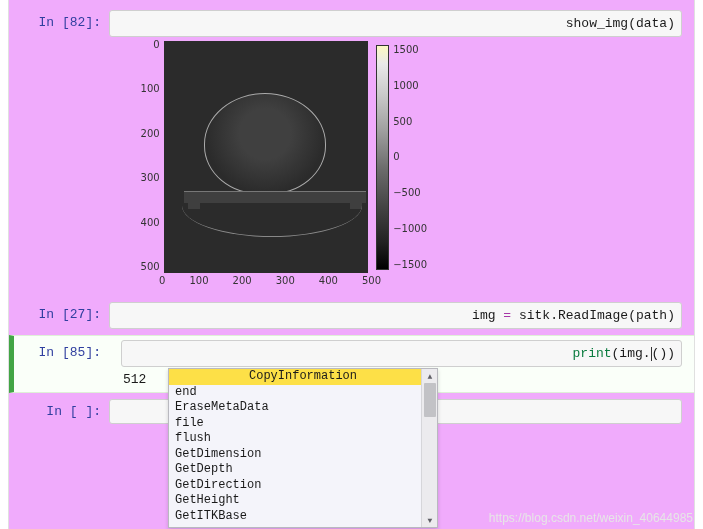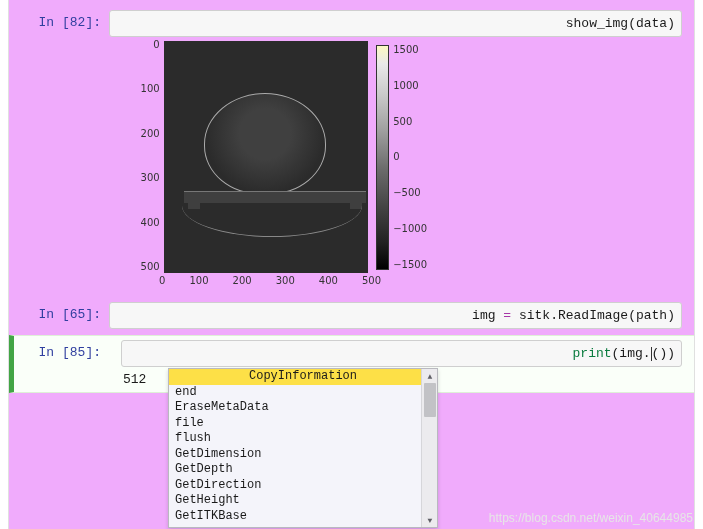--- a/index.html
+++ b/index.html
@@ -284,38 +284,47 @@
           <span>400</span>
           <span>500</span>
         </div>
       </div>
     </div>
   </div>
 
   <div class="cell">
     <div class="prompt-area">
       <span class="prompt-in">In</span>
-      <span class="prompt-in prompt-num">[65]:</span>
+      <span class="prompt-in prompt-num">[27]:</span>
     </div>
     <div class="input-area">
       <div class="code-box"><span class="tok-name">img</span><span class="tok-op"> = </span><span class="tok-name">sitk</span><span class="tok-name">.</span><span class="tok-func">ReadImage</span><span class="tok-paren">(</span><span class="tok-name">path</span><span class="tok-paren">)</span></div>
     </div>
   </div>
 
   <div class="cell selected">
     <div class="prompt-area">
       <span class="prompt-in">In</span>
       <span class="prompt-in prompt-num">[85]:</span>
     </div>
     <div class="input-area">
       <div class="code-box"><span class="tok-builtin">print</span><span class="tok-paren">(</span><span class="tok-name">img</span><span class="tok-name">.</span><span class="tok-cursor"></span><span class="tok-paren">()</span><span class="tok-paren">)</span></div>
       <div class="output-area">512</div>
     </div>
   </div>
 
+  <div class="cell">
+    <div class="prompt-area">
+      <span class="prompt-in">In</span>
+      <span class="prompt-in prompt-num">[ ]:</span>
+    </div>
+    <div class="input-area">
+      <div class="code-box empty"></div>
+    </div>
+  </div>
 
 </div>
 
 <div class="completer">
   <div class="completer-inner">
     <div class="completer-item sel">CopyInformation</div>
     <div class="completer-item">end</div>
     <div class="completer-item">EraseMetaData</div>
     <div class="completer-item">file</div>
     <div class="completer-item">flush</div>

